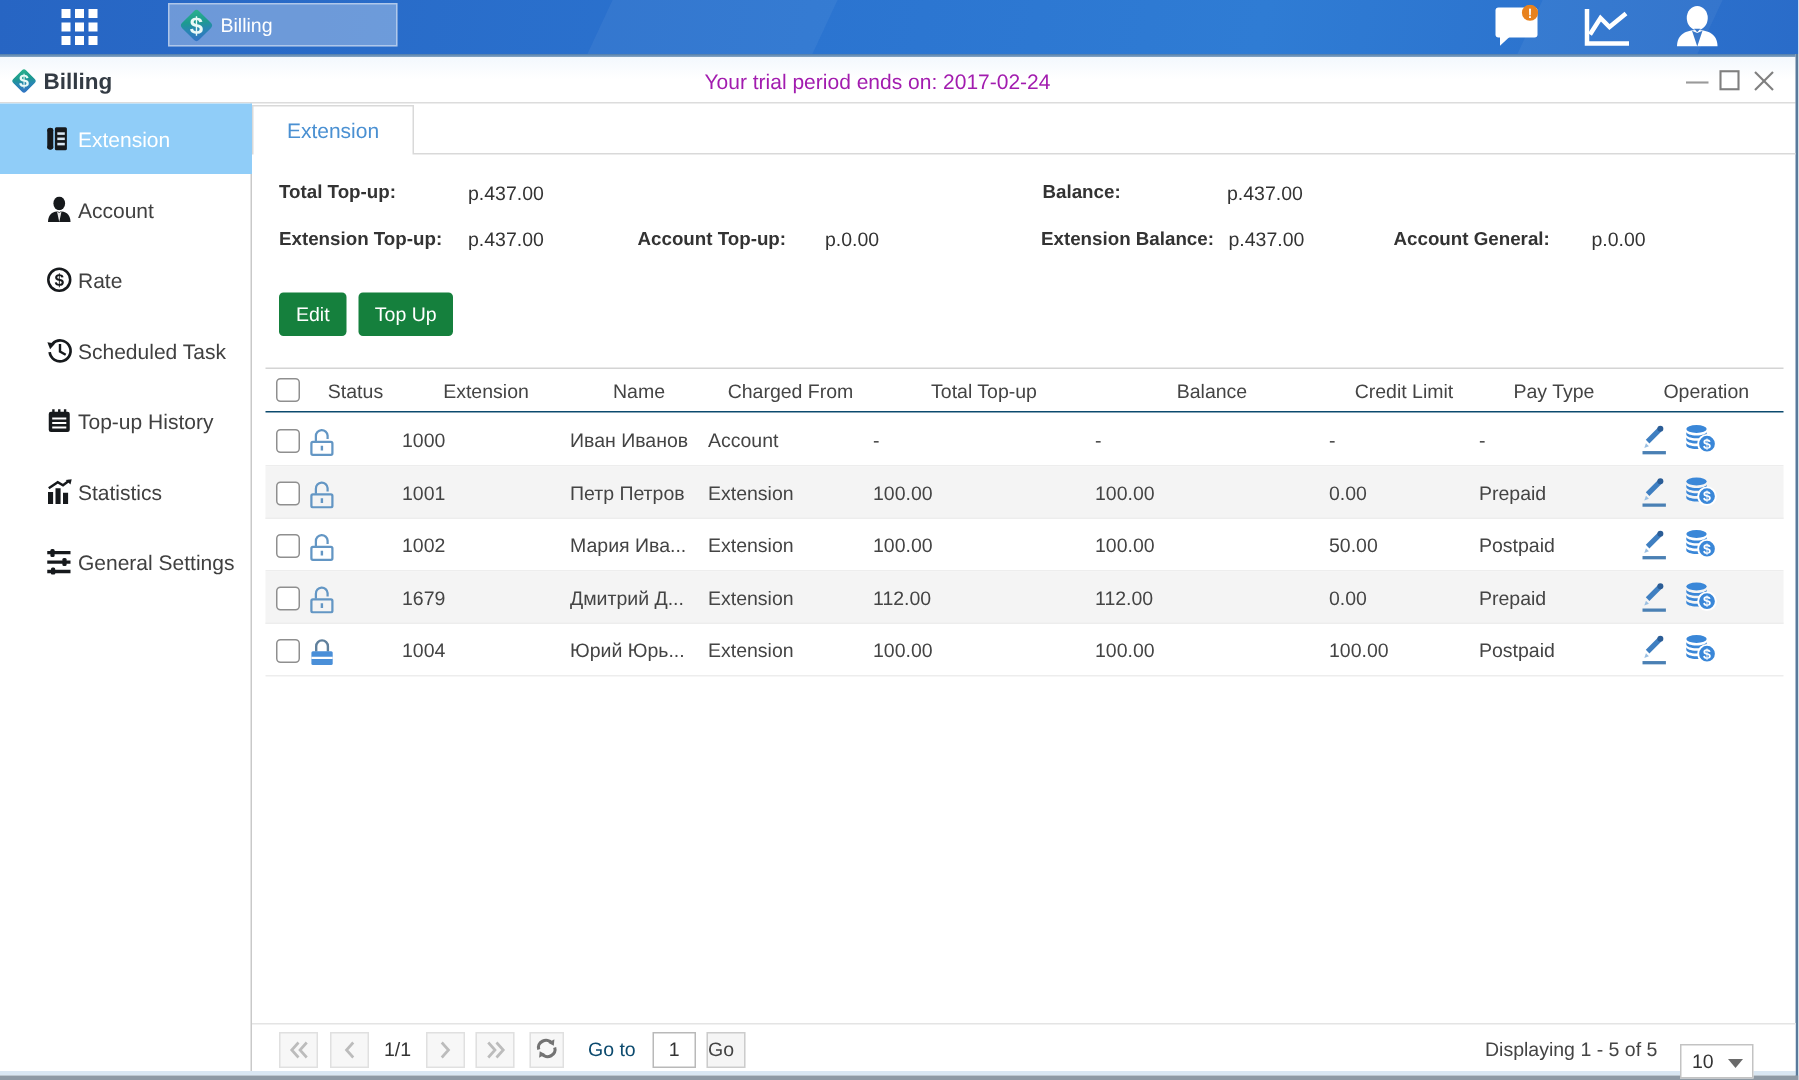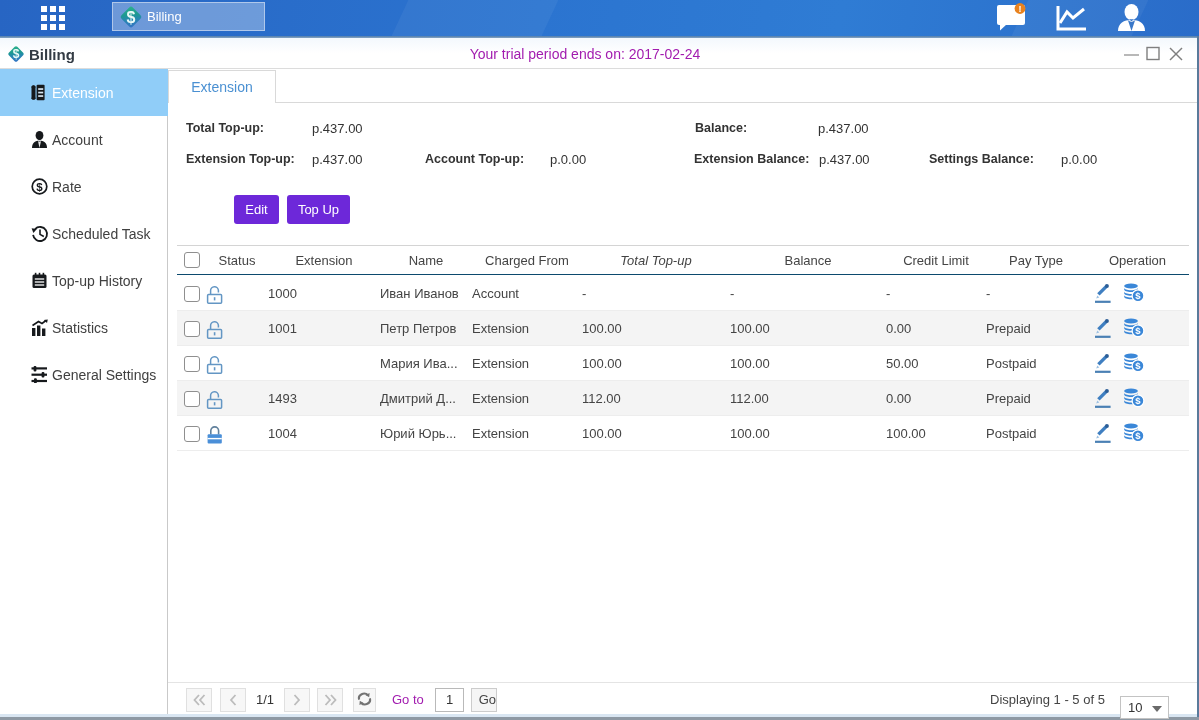--- a/index.html
+++ b/index.html
@@ -34,35 +34,35 @@
 .sitem svg { position:absolute; left:31px; }
 .sitem .lbl { position:absolute; left:52px; }
 .sitem.sel { background:#90cdf8; color:#fff; width:168px; }
 #tab1 { left:168px; top:70px; width:108px; height:33px; background:#fff; border:1px solid #d9d9d9; border-bottom:none;
   color:#4a90d2; font-size:14px; text-align:center; line-height:33px; }
 #tabline { left:276px; top:102px; width:921px; height:1px; background:#d9d9d9; }
 
 .lab { position:absolute; font-size:12.5px; font-weight:bold; color:#333; }
 .val { position:absolute; font-size:13px; color:#333; }
 
-.btn { position:absolute; background:#6d28d9; color:#fff; font-size:13px; text-align:center; line-height:29px; height:29px; border-radius:3px;margin-left:48px; }
+.btn { position:absolute; background:#15803d; color:#fff; font-size:13px; text-align:center; line-height:29px; height:29px; border-radius:3px; }
 
 
 #thead { left:177px; top:245px; width:1012px; height:30px; border-top:1px solid #d4d4d4; border-bottom:1px solid #0c4a6e; }
 .hc { position:absolute; top:0; height:29px; line-height:29px; text-align:center; font-size:13px; color:#444; }
 .trow { position:absolute; left:177px; width:1012px; height:35px; border-bottom:1px solid #ededed; }
 .trow.alt { background:#f4f4f4; }
 .tc { position:absolute; top:0; height:35px; line-height:35px; text-align:left; font-size:13px; color:#444; }
 .cb { position:absolute; width:16px; height:16px; border:1px solid #8f8f8f; border-radius:3px; background:#fff; top:10px; left:7px; }
 
 
 #pbar { left:168px; top:682px; width:1029px; height:32px; border-top:1px solid #e4e4e4; background:#fff; }
 .pbtn { position:absolute; width:26px; height:24px; background:#f7f7f7; border:1px solid #e0e0e0; text-align:center; color:#b5b5b5; font-size:15px; line-height:22px; }
 #goinput { position:absolute; width:29px; height:24px; border:1px solid #b9b9b9; font-size:13px; text-align:center; line-height:22px; color:#333; background:#fff; }
-#gobtn { position:absolute; width:26px; height:24px; background:#f5f5f5; border:1px solid #ccc; font-size:13px; color:#444; text-align:right; line-height:22px; }
+#gobtn { position:absolute; width:26px; height:24px; background:#f5f5f5; border:1px solid #ccc; font-size:13px; color:#444; text-align:left; line-height:22px; }
 #disp { position:absolute; font-size:13px; color:#444; }
 #dd { position:absolute; width:49px; height:23px; border:1px solid #c3c3c3; background:#fff; font-size:13px; color:#333; }
 </style>
 </head>
 <body>
 
 <div class="abs" id="topbar"></div>
 <div class="abs" style="left:400px;top:0;width:150px;height:36px;background:rgba(255,255,255,0.05);transform:skewX(-25deg);"></div>
 <div class="abs" style="left:1020px;top:0;width:120px;height:36px;background:rgba(255,255,255,0.05);transform:skewX(-25deg);"></div>
 <div class="abs" id="gridicon">
@@ -214,33 +214,33 @@
 <div class="val" style="left:312px;top:121px;">p.437.00</div>
 <div class="lab" style="left:695px;top:121px;">Balance:</div>
 <div class="val" style="left:818px;top:121px;">p.437.00</div>
 
 <div class="lab" style="left:186px;top:152px;">Extension Top-up:</div>
 <div class="val" style="left:312px;top:152px;">p.437.00</div>
 <div class="lab" style="left:425px;top:152px;">Account Top-up:</div>
 <div class="val" style="left:550px;top:152px;">p.0.00</div>
 <div class="lab" style="left:694px;top:152px;">Extension Balance:</div>
 <div class="val" style="left:819px;top:152px;">p.437.00</div>
-<div class="lab" style="left:929px;top:152px;">Settings Balance:</div>
+<div class="lab" style="left:929px;top:152px;">Account General:</div>
 <div class="val" style="left:1061px;top:152px;">p.0.00</div>
 
 <div class="btn" style="left:186px;top:195px;width:45px;">Edit</div>
 <div class="btn" style="left:239px;top:195px;width:63px;">Top Up</div>
 
 <div class="abs" id="thead">
   <div class="cb" style="top:6px;"></div>
   <div class="hc" style="left:29px;width:62px;">Status</div>
   <div class="hc" style="left:91px;width:112px;">Extension</div>
   <div class="hc" style="left:203px;width:92px;">Name</div>
   <div class="hc" style="left:295px;width:110px;">Charged From</div>
-  <div class="hc" style="left:405px;width:148px;font-style:italic;">Total Top-up</div>
+  <div class="hc" style="left:405px;width:148px;">Total Top-up</div>
   <div class="hc" style="left:553px;width:156px;">Balance</div>
   <div class="hc" style="left:709px;width:100px;">Credit Limit</div>
   <div class="hc" style="left:809px;width:100px;">Pay Type</div>
   <div class="hc" style="left:909px;width:103px;">Operation</div>
 </div>
 
 <div class="trow" style="top:276px;">
   <div class="cb"></div>
   <div class="tc lockc" style="left:29px;width:62px;"><svg width="18" height="19" viewBox="0 0 18 19" style="margin-top:9px;">
 <path d="M4.6 9.2 L4.6 5.8 A3.9 3.9 0 0 1 12.4 5.4 L12.4 7.6" fill="none" stroke="#6396c4" stroke-width="1.5"></path>
@@ -296,20 +296,21 @@
 <text x="15" y="17.3" font-size="9.5" font-weight="bold" fill="#fff" text-anchor="middle" font-family="Liberation Sans">$</text>
 </svg></div>
 </div>
 <div class="trow" style="top:346px;">
   <div class="cb"></div>
   <div class="tc lockc" style="left:29px;width:62px;"><svg width="18" height="19" viewBox="0 0 18 19" style="margin-top:9px;">
 <path d="M4.6 9.2 L4.6 5.8 A3.9 3.9 0 0 1 12.4 5.4 L12.4 7.6" fill="none" stroke="#6396c4" stroke-width="1.5"></path>
 <rect x="1.6" y="9.6" width="14" height="8.6" rx="1" fill="none" stroke="#6396c4" stroke-width="1.5"></rect>
 <line x1="8.6" y1="12.2" x2="8.6" y2="15.4" stroke="#6396c4" stroke-width="1.6"></line>
 </svg></div>
+  <div class="tc" style="left:91px;width:112px;">1002</div>
   <div class="tc" style="left:203px;width:92px;">Мария Ива...</div>
   <div class="tc" style="left:295px;width:110px;">Extension</div>
   <div class="tc" style="left:405px;width:148px;">100.00</div>
   <div class="tc" style="left:553px;width:156px;">100.00</div>
   <div class="tc" style="left:709px;width:100px;">50.00</div>
   <div class="tc" style="left:809px;width:100px;">Postpaid</div>
   <div class="tc opc" style="left:909px;width:103px;"><svg width="22" height="22" viewBox="0 0 22 22" style="margin-top:6px;margin-right:9px;margin-left:6px;">
 <line x1="6.4" y1="12.4" x2="14.4" y2="4.4" stroke="#3f7fc1" stroke-width="3.4"></line>
 <circle cx="14.9" cy="3.9" r="2" fill="#2b5d96"></circle>
 <path d="M5.3 13.5 L4.2 16.6 L7.3 15.5 Z" fill="#9cc0e2"></path>
@@ -323,21 +324,21 @@
 <text x="15" y="17.3" font-size="9.5" font-weight="bold" fill="#fff" text-anchor="middle" font-family="Liberation Sans">$</text>
 </svg></div>
 </div>
 <div class="trow alt" style="top:381px;">
   <div class="cb"></div>
   <div class="tc lockc" style="left:29px;width:62px;"><svg width="18" height="19" viewBox="0 0 18 19" style="margin-top:9px;">
 <path d="M4.6 9.2 L4.6 5.8 A3.9 3.9 0 0 1 12.4 5.4 L12.4 7.6" fill="none" stroke="#6396c4" stroke-width="1.5"></path>
 <rect x="1.6" y="9.6" width="14" height="8.6" rx="1" fill="none" stroke="#6396c4" stroke-width="1.5"></rect>
 <line x1="8.6" y1="12.2" x2="8.6" y2="15.4" stroke="#6396c4" stroke-width="1.6"></line>
 </svg></div>
-  <div class="tc" style="left:91px;width:112px;">1493</div>
+  <div class="tc" style="left:91px;width:112px;">1679</div>
   <div class="tc" style="left:203px;width:92px;">Дмитрий Д...</div>
   <div class="tc" style="left:295px;width:110px;">Extension</div>
   <div class="tc" style="left:405px;width:148px;">112.00</div>
   <div class="tc" style="left:553px;width:156px;">112.00</div>
   <div class="tc" style="left:709px;width:100px;">0.00</div>
   <div class="tc" style="left:809px;width:100px;">Prepaid</div>
   <div class="tc opc" style="left:909px;width:103px;"><svg width="22" height="22" viewBox="0 0 22 22" style="margin-top:6px;margin-right:9px;margin-left:6px;">
 <line x1="6.4" y1="12.4" x2="14.4" y2="4.4" stroke="#3f7fc1" stroke-width="3.4"></line>
 <circle cx="14.9" cy="3.9" r="2" fill="#2b5d96"></circle>
 <path d="M5.3 13.5 L4.2 16.6 L7.3 15.5 Z" fill="#9cc0e2"></path>
@@ -393,19 +394,19 @@
     </svg></div>
 <div class="pbtn" style="left:317px;top:688px;"><svg width="13" height="12" viewBox="0 0 13 12" style="margin-top:5px;">
       <path d="M1.5 1 L6 6 L1.5 11 M7 1 L11.5 6 L7 11" fill="none" stroke="#bcbcbc" stroke-width="1.8"></path>
     </svg></div>
 <div class="pbtn" style="left:353px;top:688px;width:23px;" id="refbtn"><svg width="15" height="14" viewBox="0 0 15 14" style="margin-top:3px;">
 <path d="M2.2 7.6 A5.1 4.6 0 0 1 11 3.3" fill="none" stroke="#737373" stroke-width="2.1"></path>
 <path d="M12.6 0.9 L12.2 5.2 L8.4 3.1 Z" fill="#737373"></path>
 <path d="M12.8 6.4 A5.1 4.6 0 0 1 4 10.7" fill="none" stroke="#737373" stroke-width="2.1"></path>
 <path d="M2.4 13.1 L2.8 8.8 L6.6 10.9 Z" fill="#737373"></path>
 </svg></div>
-<div class="abs" style="left:392px;top:688px;font-size:13px;color:#a21caf;line-height:23px;">Go to</div>
+<div class="abs" style="left:392px;top:688px;font-size:13px;color:#0c4a6e;line-height:23px;">Go to</div>
 <div class="abs" id="goinput" style="left:435px;top:688px;">1</div>
 <div class="abs" id="gobtn" style="left:471px;top:688px;">Go</div>
 <div class="abs" id="disp" style="left:990px;top:688px;line-height:23px;">Displaying 1 - 5 of 5</div>
 <div class="abs" id="dd" style="left:1120px;top:672px;line-height:21px;margin-top:24px;"><span style="margin-left:7px;">10</span><svg width="10" height="6" viewBox="0 0 10 6" style="position:absolute;right:6px;top:9px;">
       <path d="M0 0 L10 0 L5 6 Z" fill="#6a6a6a"></path>
     </svg></div>
 
 </body></html>

